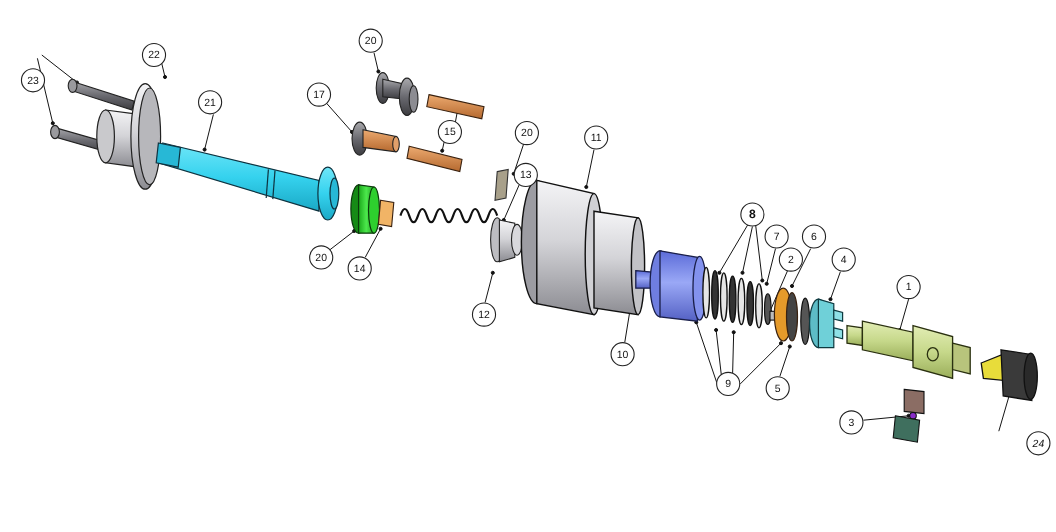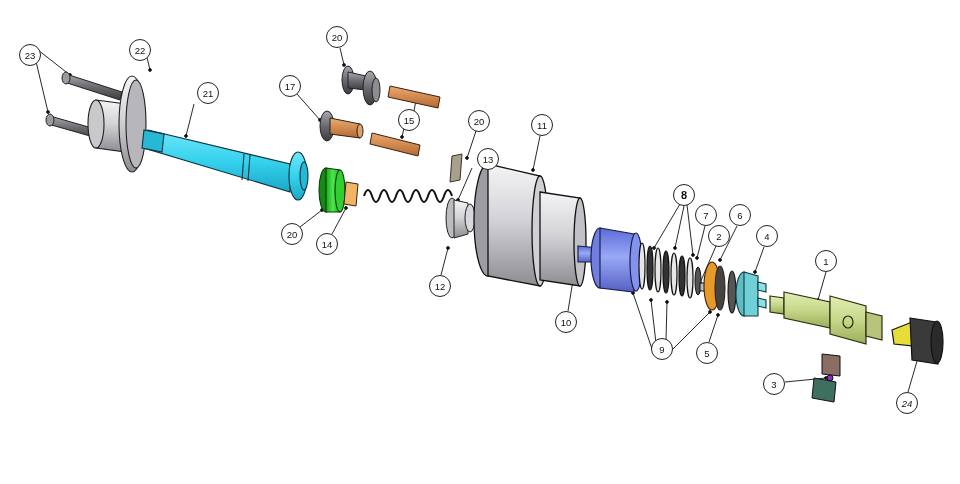--- a/index.html
+++ b/index.html
@@ -252,25 +252,25 @@
       <div class="balloon" style="left: 774px; top: 384px;">3</div>
       <div class="balloon" style="left: 767px; top: 236px;">4</div>
       <div class="balloon" style="left: 707px; top: 353px;">5</div>
       <div class="balloon" style="left: 740px; top: 215px;">6</div>
       <div class="balloon" style="left: 706px; top: 215px;">7</div>
       <div class="balloon bold" style="left: 684px; top: 195px;">8</div>
       <div class="balloon" style="left: 662px; top: 349px;">9</div>
       <div class="balloon" style="left: 566px; top: 322px;">10</div>
       <div class="balloon" style="left: 542px; top: 125px;">11</div>
       <div class="balloon" style="left: 440px; top: 286px;">12</div>
-      <div class="balloon" style="left: 488px; top: 159px;">13</div>
+      <div class="balloon" style="left: 478px; top: 159px;">13</div>
       <div class="balloon" style="left: 327px; top: 244px;">14</div>
       <div class="balloon" style="left: 409px; top: 120px;">15</div>
       <div class="balloon" style="left: 290px; top: 86px;">17</div>
       <div class="balloon" style="left: 337px; top: 37px;">20</div>
       <div class="balloon" style="left: 479px; top: 121px;">20</div>
       <div class="balloon" style="left: 292px; top: 234px;">20</div>
-      <div class="balloon" style="left: 208px; top: 93px;">21</div>
+      <div class="balloon" style="left: 191px; top: 93px;">21</div>
       <div class="balloon" style="left: 140px; top: 50px;">22</div>
-      <div class="balloon" style="left: 30px; top: 32px; margin-top: 12px;">23</div>
-      <div class="balloon" style="left: 907px; top: 403px; font-style: italic;">24</div>
+      <div class="balloon" style="left: 30px; top: 50px; margin-top: 12px;">23</div>
+      <div class="balloon" style="left: 944px; top: 403px; font-style: italic;">24</div>
     </div>
 </div>
 
 </body></html>

